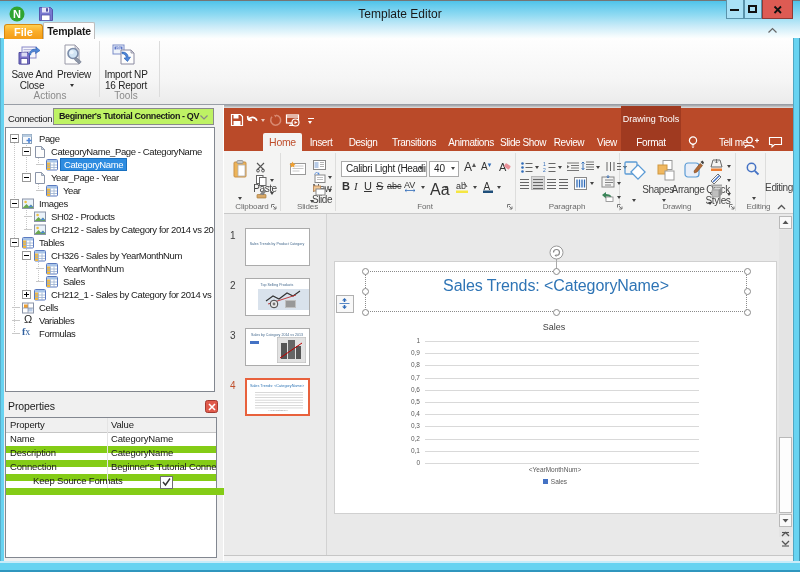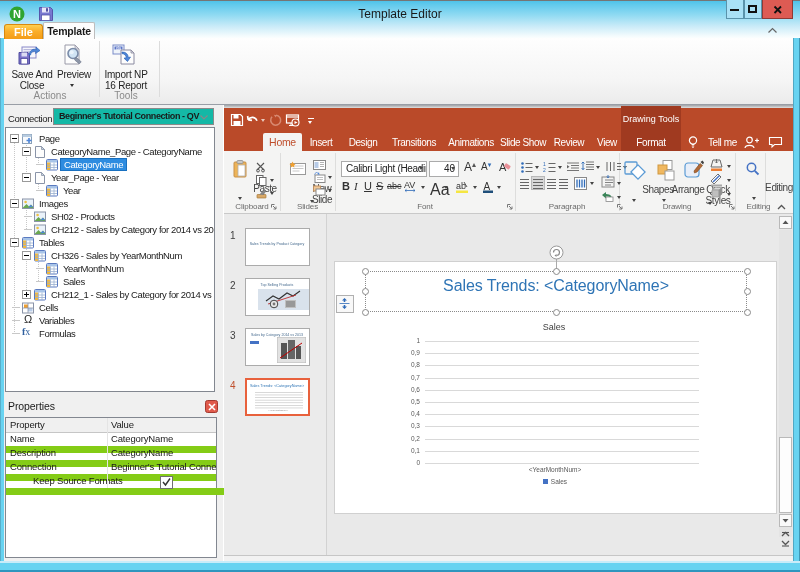--- a/index.html
+++ b/index.html
@@ -8,21 +8,21 @@
 #borderL{left:0;top:38px;width:4px;height:524px;background:#68D3F1;border-left:1px solid #58AECB;box-sizing:border-box;}
 #borderR{left:793px;top:38px;width:7px;height:524px;background:#68D3F1;border-right:1px solid #3F97B5;border-left:1px solid #51A8C4;box-sizing:border-box;}
 #borderB{left:0;top:561px;width:800px;height:11px;background:#68D3F1;border-bottom:2px solid #2F96BE;box-sizing:border-box;}
 #tab-file{left:4px;top:24px;width:37px;height:14px;background:linear-gradient(#FFD050,#FBAE29 45%,#F39C16);border:1px solid #D8890F;border-bottom:none;border-radius:3px 3px 0 0;color:#fff;font-weight:bold;font-size:11px;text-align:center;line-height:14px;}
 #tab-template{left:43px;top:22px;width:50px;height:16px;background:#FDFDFD;border:1px solid #BDBDBD;border-bottom:none;border-radius:2px 2px 0 0;color:#1a1a1a;font-weight:bold;font-size:10.5px;text-align:center;line-height:17px;letter-spacing:-0.2px;}
 #np-ribbon{left:4px;top:38px;width:789px;height:67px;background:linear-gradient(#FEFEFE,#F5F5F5 65%,#EBEBEB);border-bottom:1px solid #999EA6;box-sizing:border-box;}
 #np-ribbon .sep{position:absolute;top:3px;width:1px;height:56px;background:#DCDCDC;}
 .npt{font-size:10px;color:#1f1f1f;text-align:center;letter-spacing:-0.2px;}
 #lpanel{left:4px;top:105px;width:219px;height:456px;background:#F0F0F0;}
 .t11{font-size:10.5px;color:#1a1a1a;letter-spacing:-0.1px;}
-#conn-dd{left:49px;top:3px;width:161px;height:17px;background:#14b8a6;border:1px solid #8A8A8A;font-size:9px;font-weight:bold;color:#1a1a1a;line-height:15px;padding-left:5px;box-sizing:border-box;letter-spacing:-0.4px;white-space:nowrap;overflow:hidden;}
+#conn-dd{left:49px;top:3px;width:161px;height:17px;background:#bef264;border:1px solid #8A8A8A;font-size:9px;font-weight:bold;color:#1a1a1a;line-height:15px;padding-left:5px;box-sizing:border-box;letter-spacing:-0.4px;white-space:nowrap;overflow:hidden;}
 #tree-box{left:1px;top:22px;width:210px;height:265px;background:#fff;border:1px solid #828790;box-sizing:border-box;overflow:hidden;}
 .trow{position:absolute;height:13px;font-size:9.5px;color:#1a1a1a;white-space:nowrap;line-height:13px;letter-spacing:-0.4px;}
 .ebox{position:absolute;width:9px;height:9px;background:#fff;border:1px solid #9A9A9A;box-sizing:border-box;}
 .ebox i{position:absolute;left:1px;top:3px;width:5px;height:1px;background:#000;}
 .ebox b{position:absolute;left:3px;top:1px;width:1px;height:5px;background:#000;}
 #props-box{left:1px;top:312px;width:212px;height:141px;background:#fff;border:1px solid #828790;box-sizing:border-box;}
 .prow{position:absolute;left:0;width:210px;height:14px;font-size:9.5px;color:#1a1a1a;line-height:14px;border-bottom:7px solid #84cc16;white-space:nowrap;overflow:hidden;letter-spacing:-0.15px;}
 .prow .c2{position:absolute;left:105px;}
 #ppt{left:224px;top:105px;width:569px;height:456px;background:#E9E9E9;}
 #ppt-red{left:0;top:3px;width:569px;height:43px;background:#BA4A29;}
@@ -300,21 +300,21 @@
 <div class="ptab" style="left:160px;">Transitions</div>
 <div class="ptab" style="left:217px;">Animations</div>
 <div class="ptab" style="left:269px;">Slide Show</div>
 <div class="ptab" style="left:315px;">Review</div>
 <div class="ptab" style="left:353px;">View</div>
 <div class="ptab" style="left:397px;">Format</div>
 <svg class="abs" style="left:464px;top:31px" width="10" height="13">
       <circle cx="5" cy="4.5" r="3.6" fill="none" stroke="#fff" stroke-width="1.2"></circle>
       <path d="M3.8 8.5 h2.4 M3.8 10 h2.4 M4.4 11.5 h1.2" stroke="#fff" stroke-width="1"></path>
     </svg>
-<div class="ptab" style="left:484px;width:44px;text-align:left;">Tell me</div>
+<div class="ptab" style="left:495px;width:44px;text-align:left;">Tell me</div>
 <svg class="abs" style="left:520px;top:31px" width="14" height="13">
       <circle cx="5.5" cy="4" r="2.8" fill="none" stroke="#fff" stroke-width="1.2"></circle>
       <path d="M1 12 C1.5 8.5, 9.5 8.5, 10 12" fill="none" stroke="#fff" stroke-width="1.2"></path>
       <path d="M11 4.5 h4 M13 2.5 v4" stroke="#fff" stroke-width="1.2"></path>
     </svg>
 <svg class="abs" style="left:545px;top:32px" width="13" height="11">
       <path d="M0.5 0.5 h12 v7 h-7 l-2.5 2.5 v-2.5 h-2.5 z" fill="none" stroke="#fff" stroke-width="1.1"></path>
     </svg>
 <div class="abs" id="ppt-ribbon">
 <div class="sep" style="left:56px"></div>
@@ -381,21 +381,21 @@
         <path d="M4 5.5 h6 M4 7.5 h6" stroke="#B0B0B0" stroke-width="0.8"></path>
       </svg>
 <svg class="abs" style="left:89px;top:34px" width="13" height="11">
         <rect x="0.5" y="1" width="7" height="5" fill="#F0C898" stroke="#C09060"></rect>
         <rect x="3" y="4" width="9" height="6" fill="#fff" stroke="#888"></rect>
       </svg>
 <div class="dar2" style="left:104px;top:25px;border-top-color:#444;"></div>
 <div class="dar2" style="left:104px;top:38px;border-top-color:#444;"></div>
 <div class="abs" style="left:117px;top:10px;width:86px;height:16px;background:#fff;border:1px solid #ABABAB;box-sizing:border-box;font-size:10px;color:#222;line-height:14px;padding-left:4px;white-space:nowrap;overflow:hidden;letter-spacing:-0.3px;">Calibri Light (Heading</div>
 <div class="dar2" style="left:195px;top:16px;border-top-color:#444;"></div>
-<div class="abs" style="left:205px;top:10px;width:30px;height:16px;background:#fff;border:1px solid #ABABAB;box-sizing:border-box;font-size:10px;color:#222;line-height:14px;padding-left:14px;">40</div>
+<div class="abs" style="left:205px;top:10px;width:30px;height:16px;background:#fff;border:1px solid #ABABAB;box-sizing:border-box;font-size:10px;color:#222;line-height:14px;padding-left:4px;">40</div>
 <div class="dar2" style="left:227px;top:16px;border-top-color:#444;"></div>
 <div class="abs" style="left:240px;top:9px;font-size:12px;color:#333;">A<span style="font-size:8px;vertical-align:4px;color:#555;">▴</span></div>
 <div class="abs" style="left:257px;top:10px;font-size:10px;color:#333;">A<span style="font-size:7px;vertical-align:3px;color:#2F6BB8;">▾</span></div>
 <svg class="abs" style="left:275px;top:10px" width="14" height="13">
         <text x="0" y="10" font-size="11" fill="#333" font-family="Liberation Sans">A</text>
         <rect x="7" y="2" width="6" height="4" rx="1" transform="rotate(35 7 2)" fill="#E89098"></rect>
       </svg>
 <div class="abs" style="left:118px;top:29px;font-size:11px;font-weight:bold;color:#333;">B</div>
 <div class="abs" style="left:130px;top:29px;font-size:11px;font-style:italic;color:#333;font-family:'Liberation Serif',serif;">I</div>
 <div class="abs" style="left:140px;top:29px;font-size:11px;text-decoration:underline;color:#333;">U</div>

